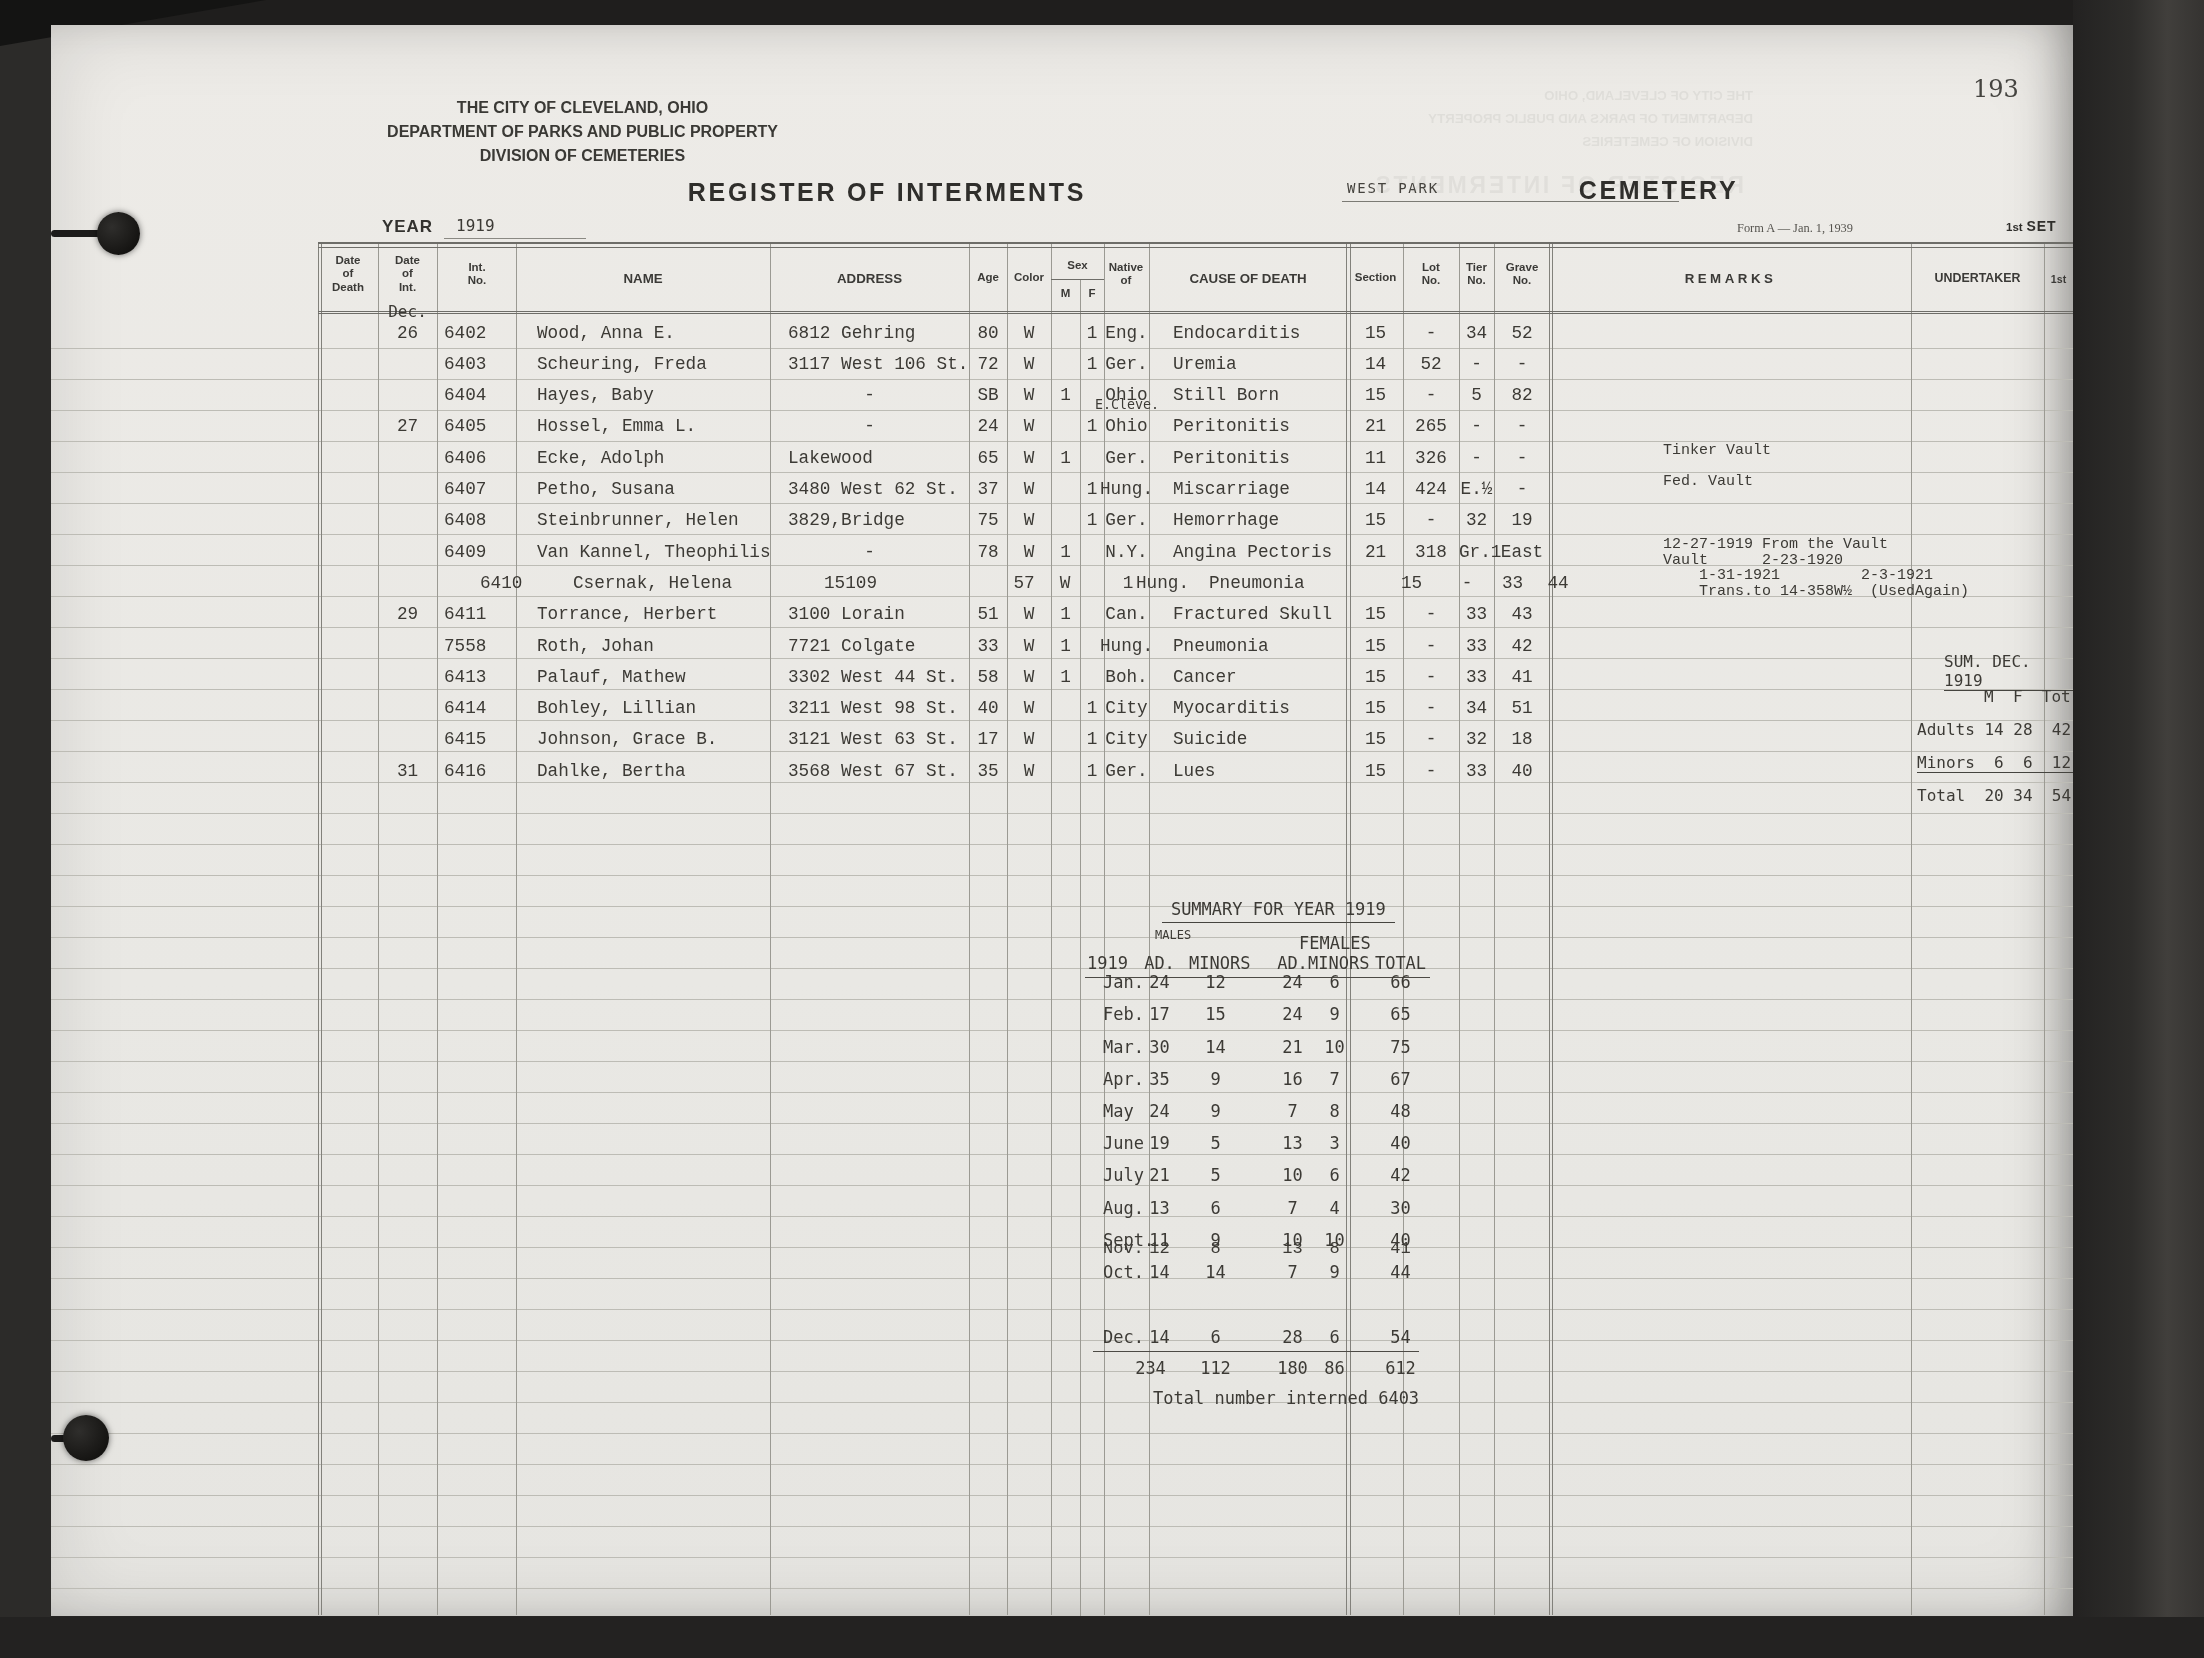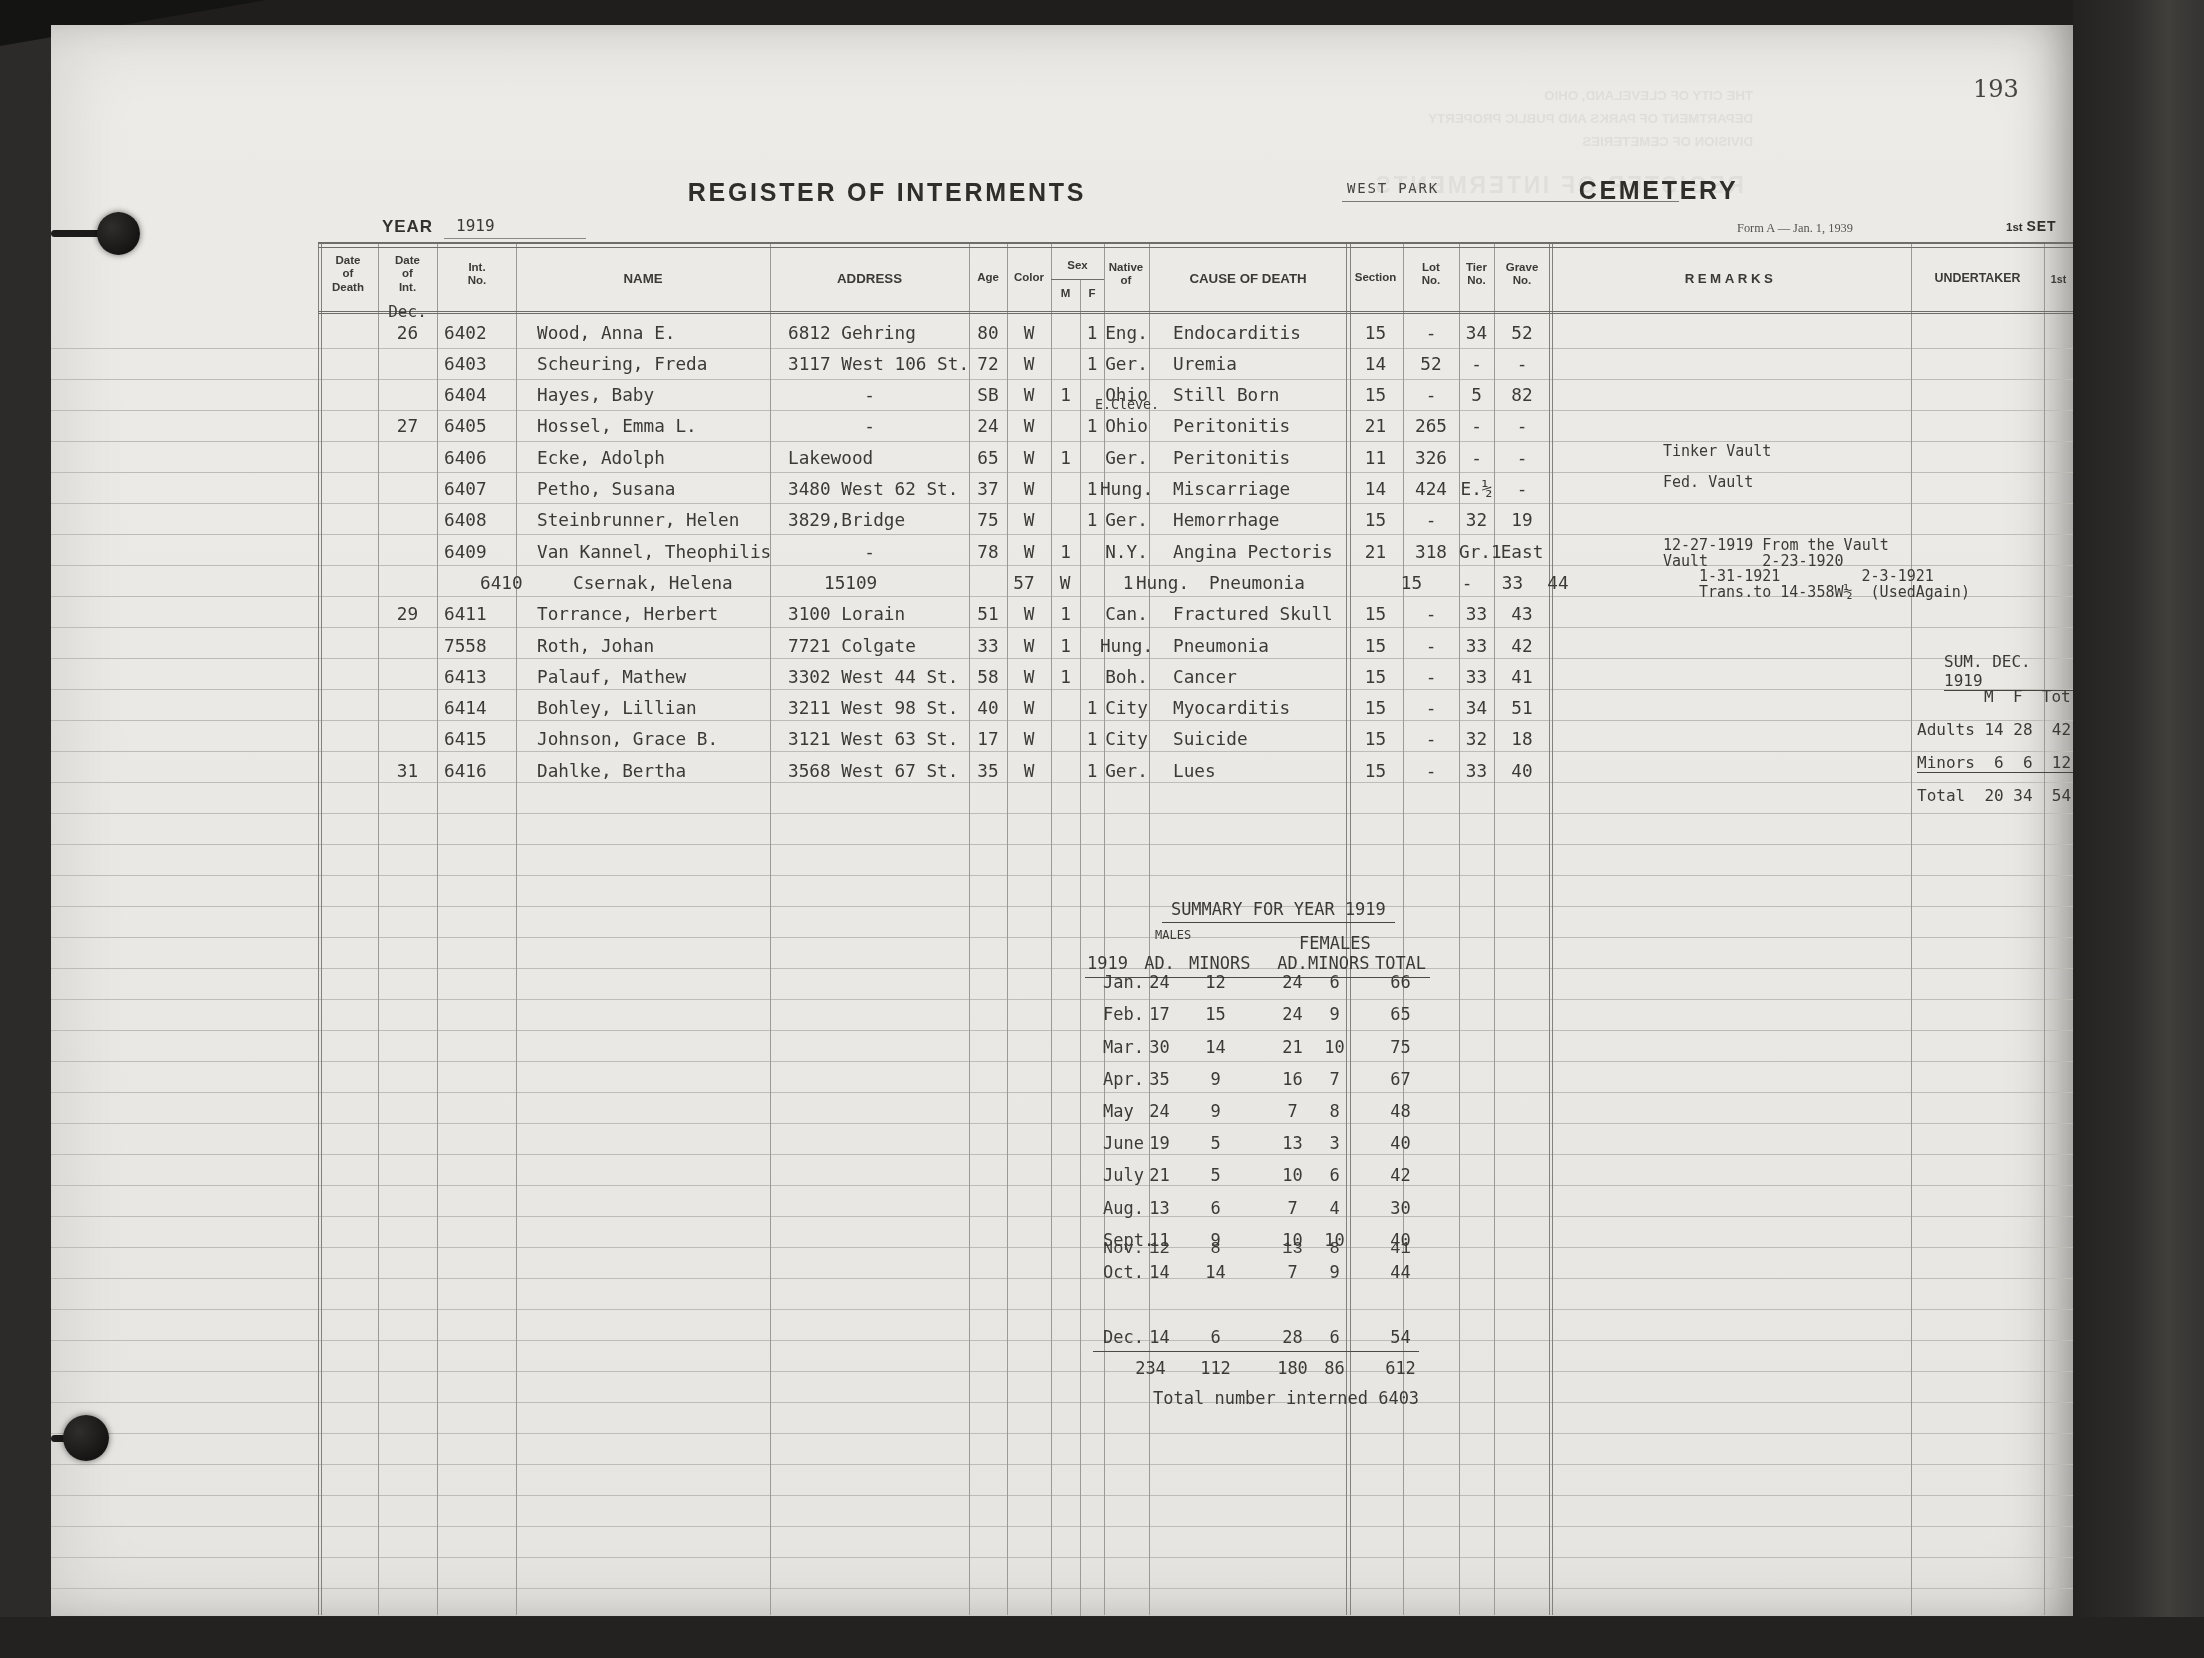--- a/index.html
+++ b/index.html
@@ -26,21 +26,21 @@
   
   .vline{position:absolute;top:217px;width:0.9px;height:1373px;background:#9b9a93;}
   .vline.dbl{background:#82817b;}
   .hrule{position:absolute;background:#6e6d68;height:0.9px;}
   
   .colhead{position:absolute;color:#3b3a37;font-weight:bold;text-align:center;}
   .ch3{font-size:11.5px;line-height:13.3px;white-space:pre;}
   .ch1{font-size:13.3px;}
   .chs{font-size:11.5px;}
   
-  .trow{position:absolute;left:0;width:2022px;height:31px;line-height:31px;font-size:17.7px;}
+  .trow{position:absolute;left:0;width:2022px;height:31px;line-height:31px;font-size:17.7px;font-family:Liberation Mono, monospace;}
   .c{position:absolute;white-space:pre;}
   .ctr,.c.ctr{text-align:center;}
   .c-intdate{left:327px;width:59px;text-align:center;}
   .c-intno{left:393px;}
   .c-name{left:486px;}
   .c-address{left:737px;text-align:right;}
   .c-address.ctr{left:719px;width:199px;}
   .c-age{left:918px;width:38px;text-align:center;}
   .c-color{left:956px;width:44px;text-align:center;}
   .c-m{left:1000px;width:29px;text-align:center;}
@@ -77,20 +77,25 @@
 
   <div class="page">
 
     <div class="ghost" style="left:1365px;top:59px;width:337px;font-size:13.3px;line-height:23px;opacity:.10;text-align:left;">THE CITY OF CLEVELAND, OHIO
 DEPARTMENT OF PARKS AND PUBLIC PROPERTY
 DIVISION OF CEMETERIES</div>
     <div class="ghost" style="left:1303px;top:147px;width:390px;font-size:23px;letter-spacing:2.7px;opacity:.09;">REGISTER OF INTERMENTS</div>
 
     <div style="position:absolute;left:1922px;top:50px;font-family:'DejaVu Serif',serif;font-size:24px;color:#454440;">193</div>
 
+    <div style="position:absolute;left:310px;top:71px;width:443px;text-align:center;color:#3a3935;font-weight:bold;font-size:16px;line-height:24px;">
+      <div>THE CITY OF CLEVELAND, OHIO</div>
+      <div>DEPARTMENT OF PARKS AND PUBLIC PROPERTY</div>
+      <div>DIVISION OF CEMETERIES</div>
+    </div>
 
     <div style="position:absolute;left:632px;top:153px;width:408px;text-align:center;font-size:25px;font-weight:bold;letter-spacing:2.7px;color:#2f2e2b;">REGISTER OF INTERMENTS</div>
 
     <div class="tw" style="position:absolute;left:1296px;top:155px;font-size:14px;letter-spacing:1.8px;color:#45433e;text-align:right;">WEST PARK</div>
     <div class="uline" style="left:1291px;top:176px;width:337px;background:#7b7a74;height:0.9px;"></div>
     <div style="position:absolute;left:1519px;top:151px;width:177px;text-align:center;font-size:25px;font-weight:bold;letter-spacing:2.7px;color:#2f2e2b;">CEMETERY</div>
 
     <div style="position:absolute;left:331px;top:192px;font-size:17px;font-weight:bold;letter-spacing:0.9px;color:#33322f;">YEAR</div>
     <div class="tw" style="position:absolute;left:405px;top:191px;font-size:16px;">1919</div>
     <div class="uline" style="left:393px;top:213px;width:142px;background:#8a8983;height:0.9px;"></div>

